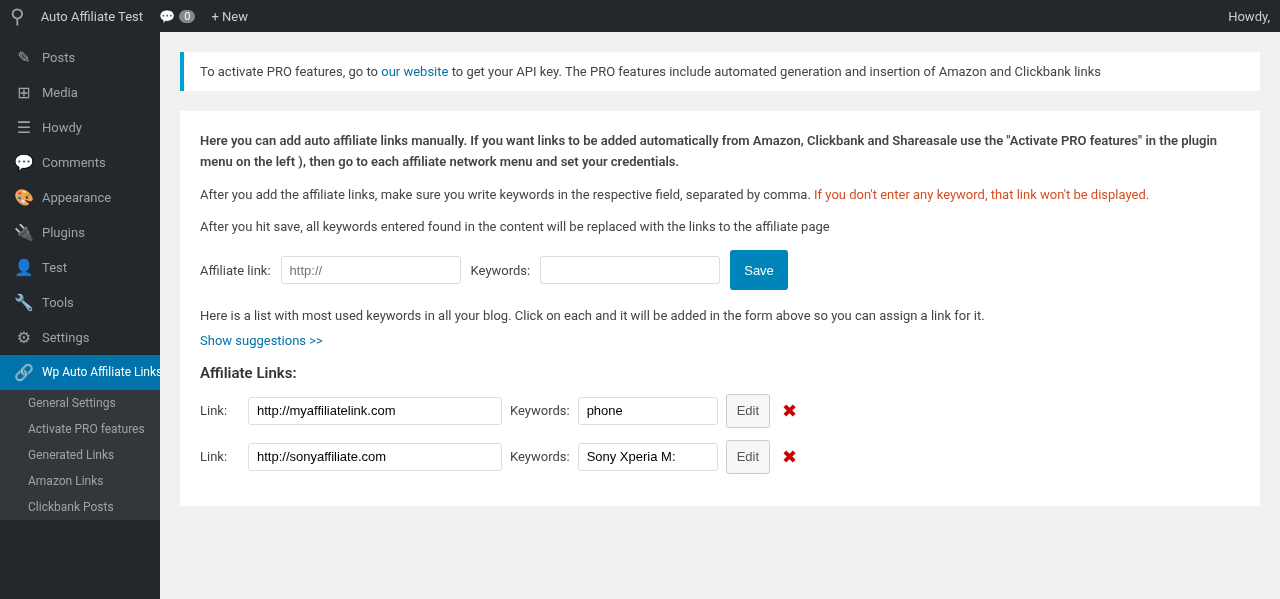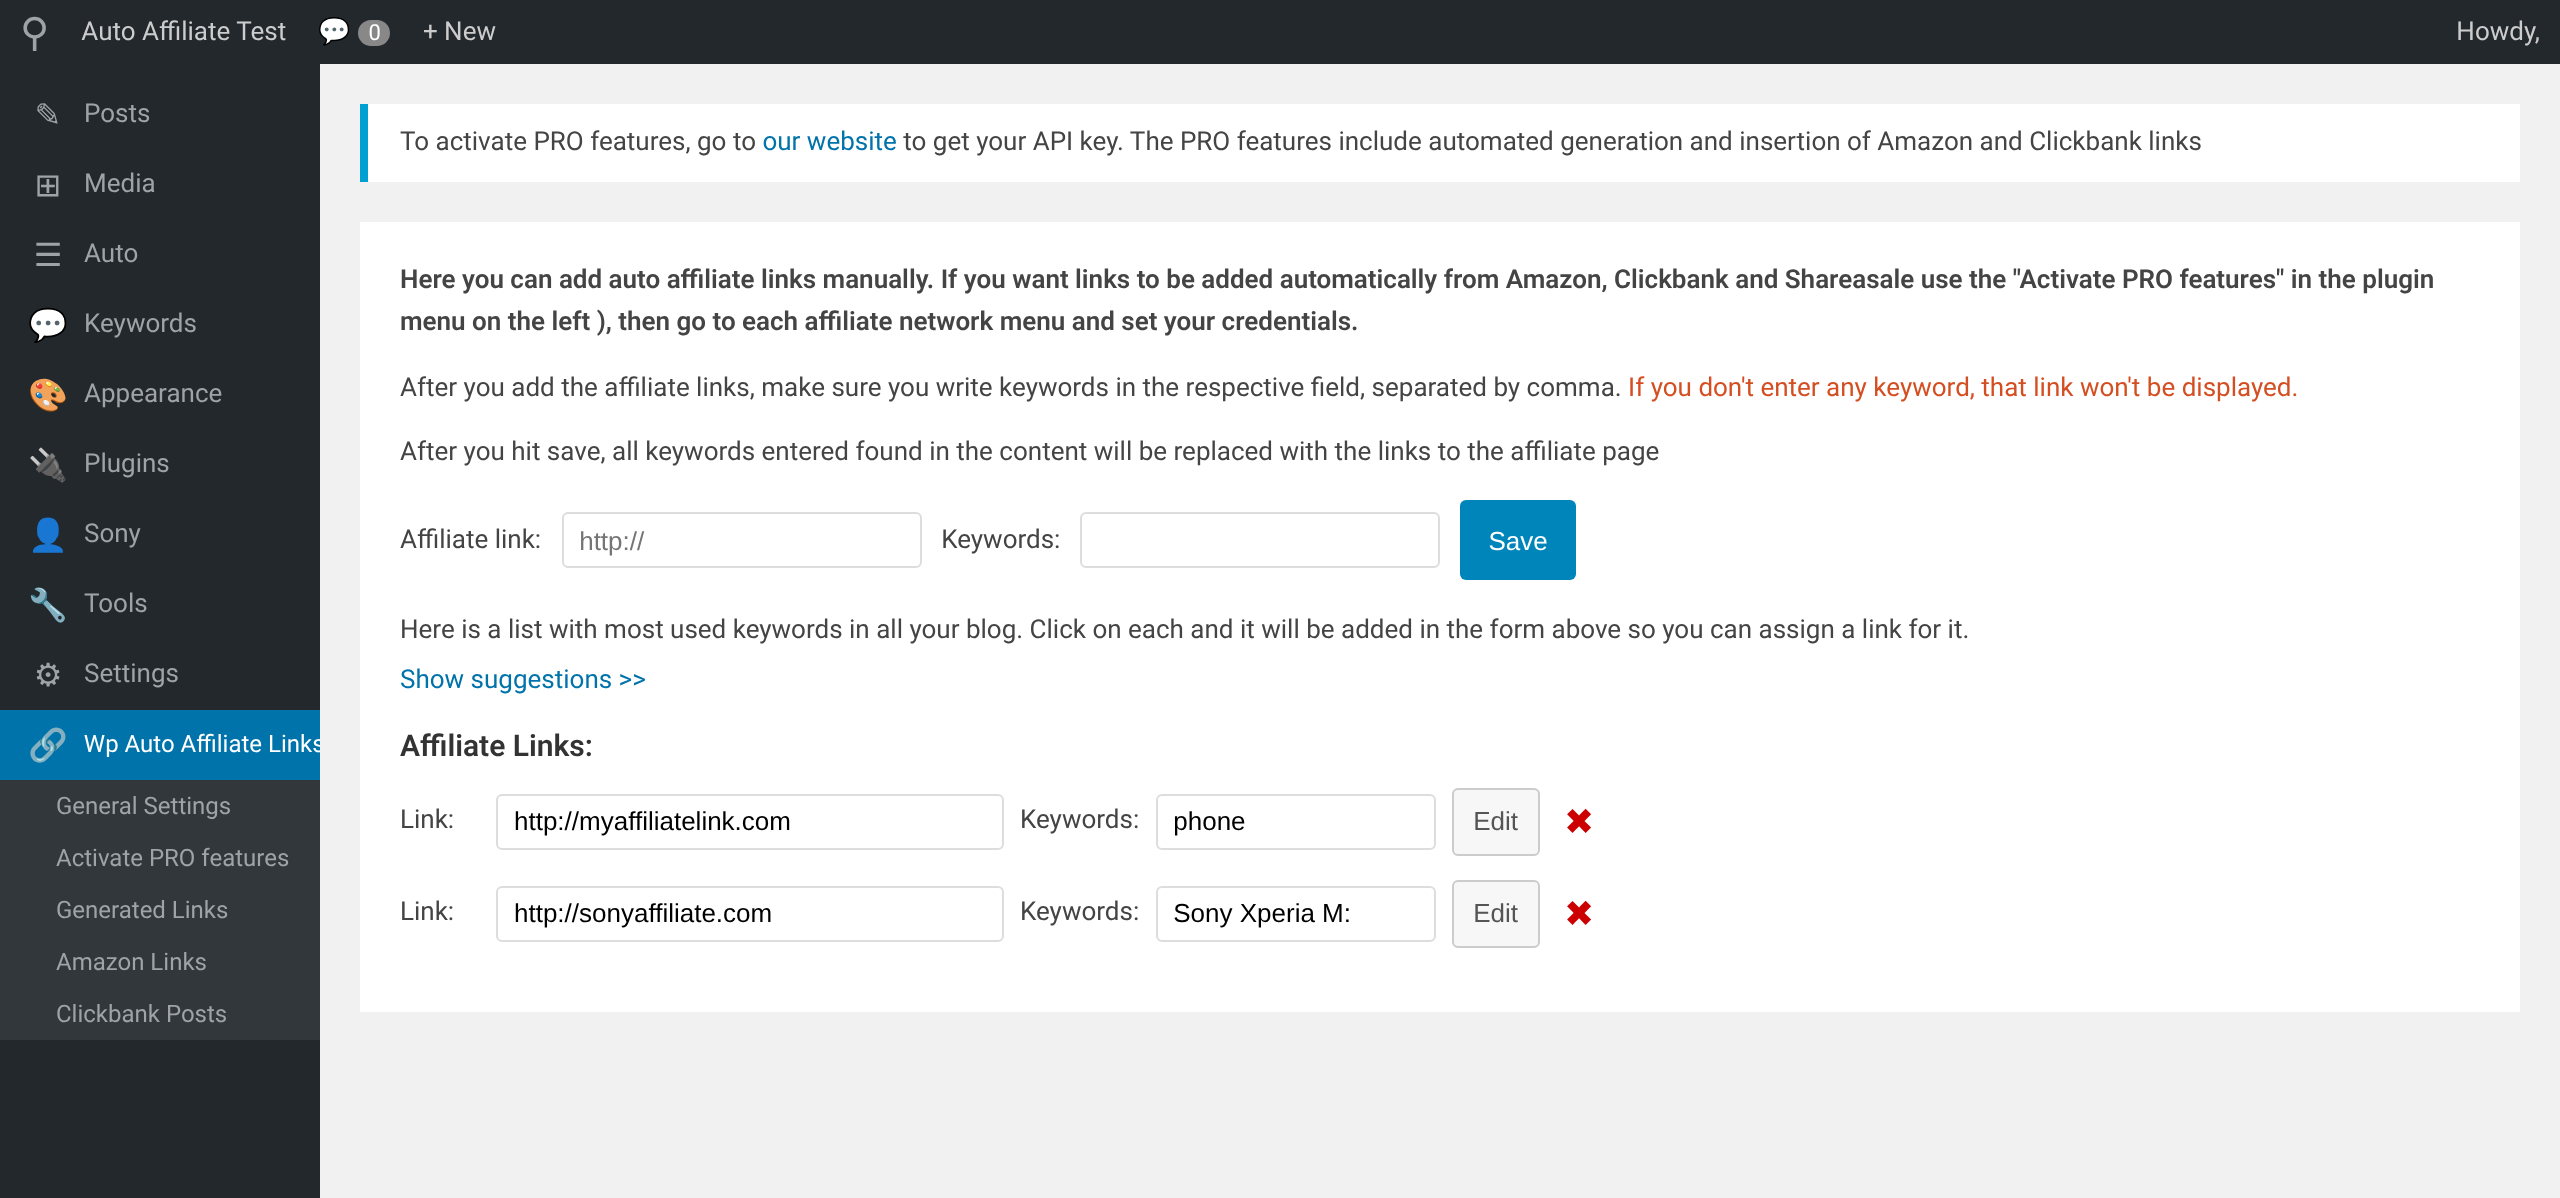--- a/index.html
+++ b/index.html
@@ -201,37 +201,37 @@
     <div class="menu-item">
       <span class="icon">✎</span>
       <span>Posts</span>
     </div>
     <div class="menu-item">
       <span class="icon">⊞</span>
       <span>Media</span>
     </div>
     <div class="menu-item">
       <span class="icon">☰</span>
-      <span>Auto</span>
+      <span>Howdy</span>
     </div>
     <div class="menu-item">
       <span class="icon">💬</span>
-      <span>Keywords</span>
+      <span>Comments</span>
     </div>
     <div class="menu-item">
       <span class="icon">🎨</span>
       <span>Appearance</span>
     </div>
     <div class="menu-item">
       <span class="icon">🔌</span>
       <span>Plugins</span>
     </div>
     <div class="menu-item">
       <span class="icon">👤</span>
-      <span>Sony</span>
+      <span>Test</span>
     </div>
     <div class="menu-item">
       <span class="icon">🔧</span>
       <span>Tools</span>
     </div>
     <div class="menu-item">
       <span class="icon">⚙</span>
       <span>Settings</span>
     </div>
 

